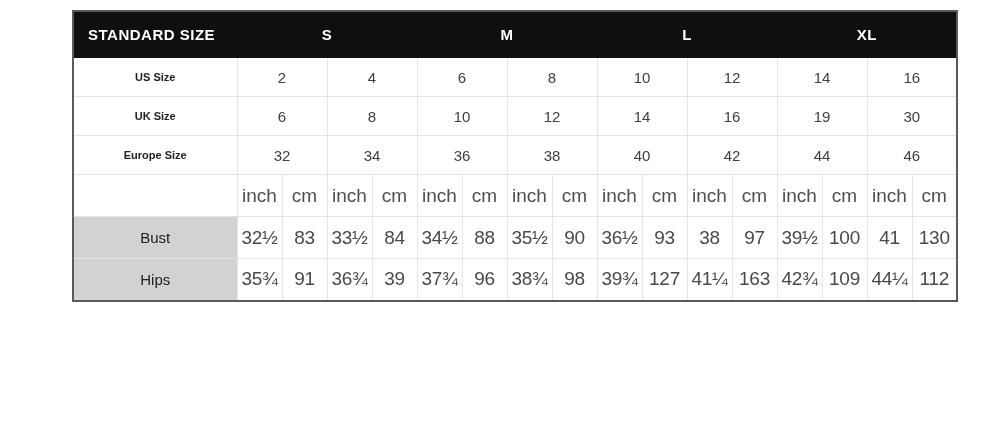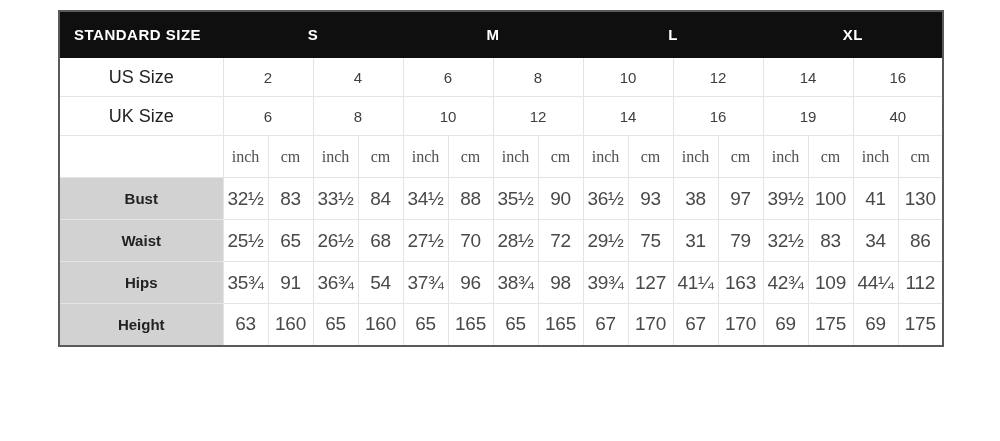--- a/index.html
+++ b/index.html
@@ -9,21 +9,21 @@
     --grid-border:#e4e4e4;
     --outer-border:#5a5a5a;
     --data-text:#494949;
     --label-text:#222222;
   }
   html,body{
     margin:0;padding:0;background:#ffffff;
     width:1000px;height:441px;overflow:hidden;
     font-family:"Liberation Sans",sans-serif;
   }
-  .chart-wrap{position:absolute;left:58px;top:10px;}
+  .chart-wrap{position:absolute;left:72px;top:10px;}
   table{
     border-collapse:collapse;table-layout:fixed;
     border:2px solid var(--outer-border);
     background:#ffffff;
   }
   col.c-label{width:164px}
   col.c-data{width:45px}
   th,td{
     border:1px solid var(--grid-border);
     text-align:center;vertical-align:middle;padding:0;
@@ -31,30 +31,30 @@
   }
   
   .group-row th{
     background:var(--header-bg);color:var(--header-text);
     border:1px solid var(--header-bg);
     height:45px;font-size:15px;font-weight:bold;letter-spacing:.5px;
   }
   .title-cell{text-align:left !important;padding-left:14px !important;}
   
   .size-row{height:39px}
-  .size-row .label-cell{font-size:18px;font-weight:normal;color:var(--label-text);background:#ffffff;}
+  .size-row .label-cell{font-size:11px;font-weight:bold;color:var(--label-text);background:#ffffff;}
   .size-cell{font-size:15px;font-weight:400;color:#3e3e3e;}
   
   .unit-row{height:42px}
   .unit-row .label-cell{background:#ffffff;}
-  .unit-cell{font-size:16px;color:#4f4f4f;font-family:Liberation Serif, serif;}
+  .unit-cell{font-size:19px;color:#4f4f4f;}
   
   .measure-row{height:42px}
   .measure-row .label-cell{
-    font-size:15px;font-weight:bold;color:var(--label-text);
+    font-size:15px;font-weight:normal;color:var(--label-text);
     background:var(--row-label-bg);
   }
   .measure-cell{font-size:19px;font-weight:400;color:var(--data-text);letter-spacing:-0.3px;}
 </style>
 </head>
 <body>
 
 <div class="chart-wrap">
   <table id="size-table">
     <colgroup id="size-colgroup">
@@ -99,21 +99,32 @@
         </tr>
         <tr class="size-row">
           <th class="label-cell">UK Size</th>
           <td class="size-cell" colspan="2">6</td>
           <td class="size-cell" colspan="2">8</td>
           <td class="size-cell" colspan="2">10</td>
           <td class="size-cell" colspan="2">12</td>
           <td class="size-cell" colspan="2">14</td>
           <td class="size-cell" colspan="2">16</td>
           <td class="size-cell" colspan="2">19</td>
+          <td class="size-cell" colspan="2">30</td>
+        </tr>
+        <tr class="size-row">
+          <th class="label-cell">Europe Size</th>
+          <td class="size-cell" colspan="2">32</td>
+          <td class="size-cell" colspan="2">34</td>
+          <td class="size-cell" colspan="2">36</td>
+          <td class="size-cell" colspan="2">38</td>
           <td class="size-cell" colspan="2">40</td>
+          <td class="size-cell" colspan="2">42</td>
+          <td class="size-cell" colspan="2">44</td>
+          <td class="size-cell" colspan="2">46</td>
         </tr>
         <tr class="unit-row">
           <th class="label-cell"></th>
           <td class="unit-cell">inch</td>
           <td class="unit-cell">cm</td>
           <td class="unit-cell">inch</td>
           <td class="unit-cell">cm</td>
           <td class="unit-cell">inch</td>
           <td class="unit-cell">cm</td>
           <td class="unit-cell">inch</td>
@@ -140,71 +151,33 @@
           <td class="measure-cell">36½</td>
           <td class="measure-cell">93</td>
           <td class="measure-cell">38</td>
           <td class="measure-cell">97</td>
           <td class="measure-cell">39½</td>
           <td class="measure-cell">100</td>
           <td class="measure-cell">41</td>
           <td class="measure-cell">130</td>
         </tr>
         <tr class="measure-row">
-          <th class="label-cell">Waist</th>
-          <td class="measure-cell">25½</td>
-          <td class="measure-cell">65</td>
-          <td class="measure-cell">26½</td>
-          <td class="measure-cell">68</td>
-          <td class="measure-cell">27½</td>
-          <td class="measure-cell">70</td>
-          <td class="measure-cell">28½</td>
-          <td class="measure-cell">72</td>
-          <td class="measure-cell">29½</td>
-          <td class="measure-cell">75</td>
-          <td class="measure-cell">31</td>
-          <td class="measure-cell">79</td>
-          <td class="measure-cell">32½</td>
-          <td class="measure-cell">83</td>
-          <td class="measure-cell">34</td>
-          <td class="measure-cell">86</td>
-        </tr>
-        <tr class="measure-row">
           <th class="label-cell">Hips</th>
           <td class="measure-cell">35¾</td>
           <td class="measure-cell">91</td>
           <td class="measure-cell">36¾</td>
-          <td class="measure-cell">54</td>
+          <td class="measure-cell">39</td>
           <td class="measure-cell">37¾</td>
           <td class="measure-cell">96</td>
           <td class="measure-cell">38¾</td>
           <td class="measure-cell">98</td>
           <td class="measure-cell">39¾</td>
           <td class="measure-cell">127</td>
           <td class="measure-cell">41¼</td>
           <td class="measure-cell">163</td>
           <td class="measure-cell">42¾</td>
           <td class="measure-cell">109</td>
           <td class="measure-cell">44¼</td>
           <td class="measure-cell">112</td>
         </tr>
-        <tr class="measure-row">
-          <th class="label-cell">Height</th>
-          <td class="measure-cell">63</td>
-          <td class="measure-cell">160</td>
-          <td class="measure-cell">65</td>
-          <td class="measure-cell">160</td>
-          <td class="measure-cell">65</td>
-          <td class="measure-cell">165</td>
-          <td class="measure-cell">65</td>
-          <td class="measure-cell">165</td>
-          <td class="measure-cell">67</td>
-          <td class="measure-cell">170</td>
-          <td class="measure-cell">67</td>
-          <td class="measure-cell">170</td>
-          <td class="measure-cell">69</td>
-          <td class="measure-cell">175</td>
-          <td class="measure-cell">69</td>
-          <td class="measure-cell">175</td>
-        </tr>
       </tbody>
   </table>
 </div>
 
 </body></html>

